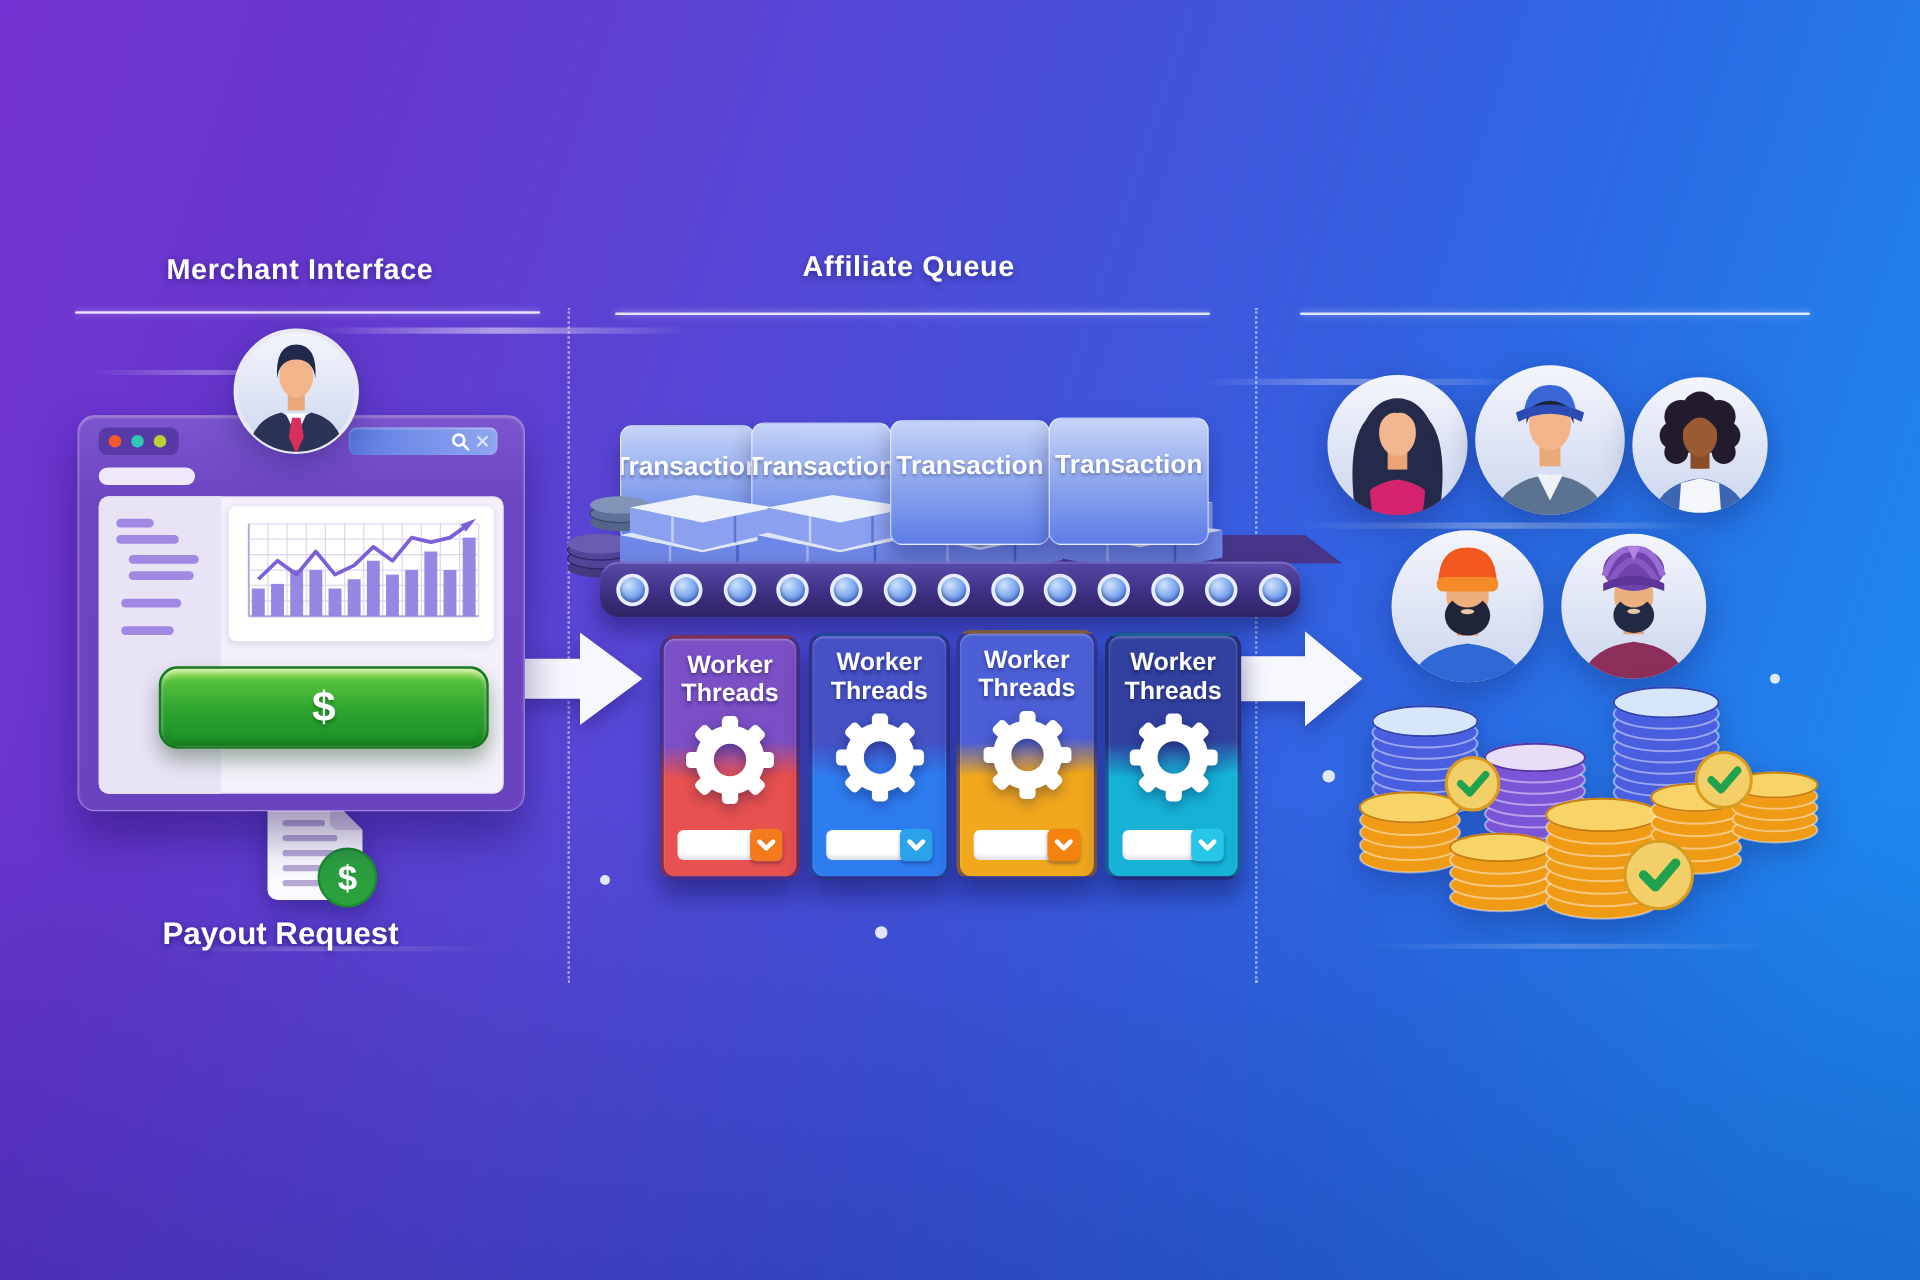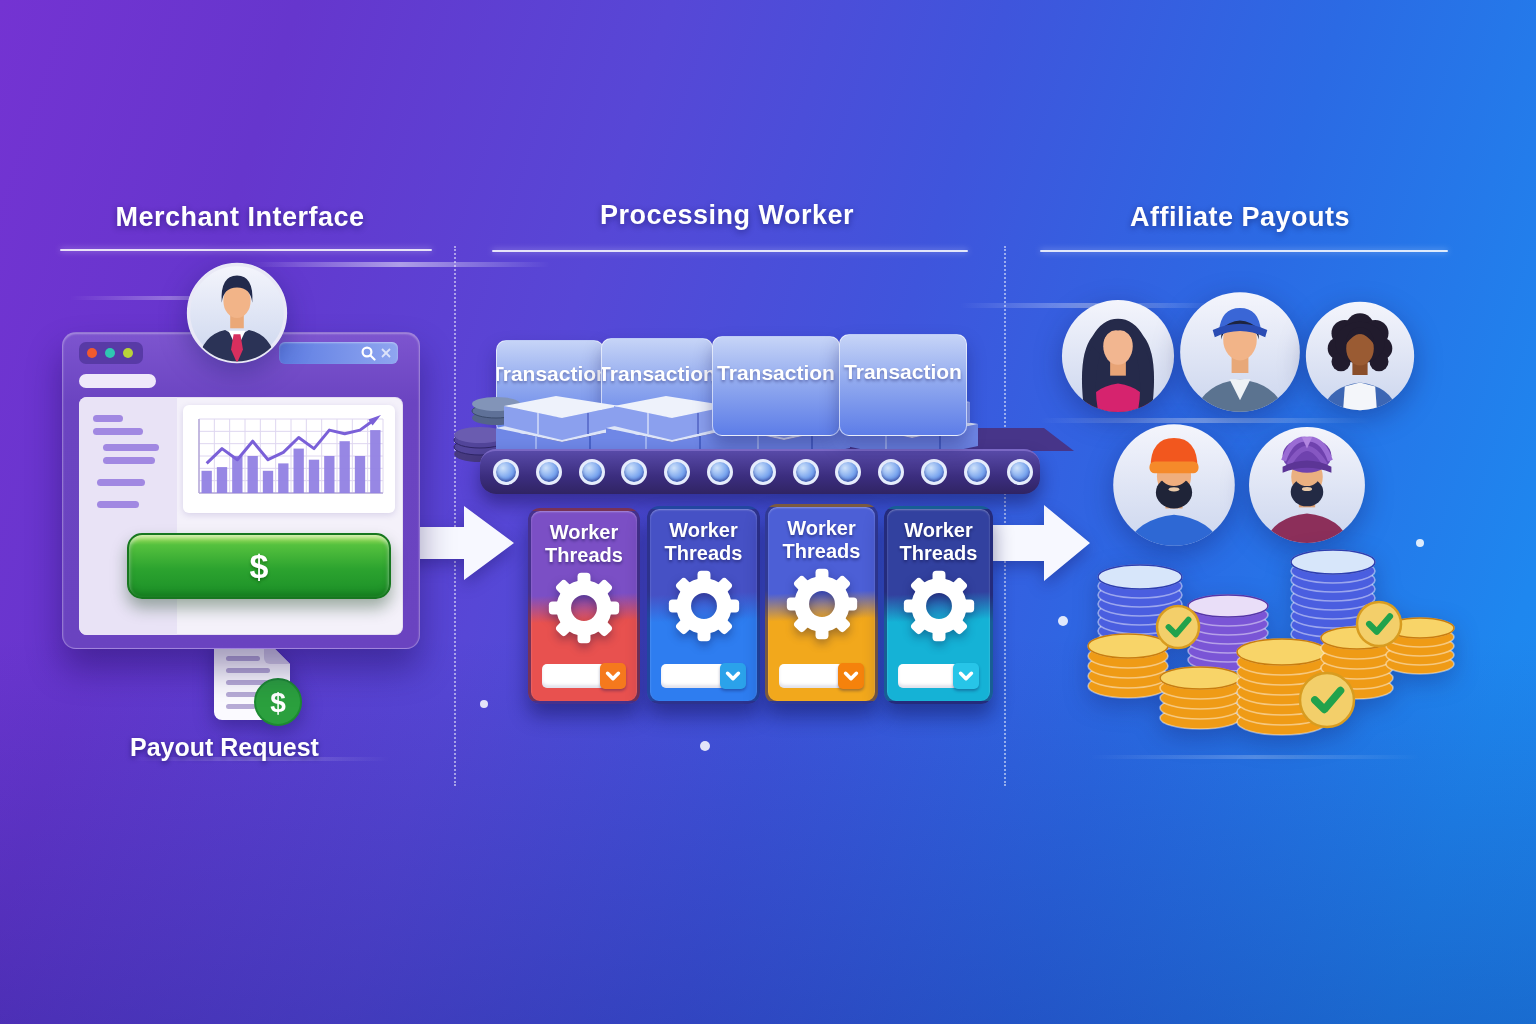--- a/index.html
+++ b/index.html
@@ -2,21 +2,21 @@
 <html><head>
 <meta charset="utf-8">
 <style>
   html,body{margin:0;padding:0;background:#1b1b2e;}
   .stage{position:relative;width:1536px;height:1024px;overflow:hidden;
     font-family:"Liberation Sans","DejaVu Sans",sans-serif;
     background:
       linear-gradient(180deg, rgba(0,0,60,0) 62%, rgba(15,25,120,.28) 100%),
       linear-gradient(108deg,#7433d2 0%,#6636cd 16%,#5747d6 36%,#3f55dc 54%,#2b6ae4 72%,#1e87ef 92%,#1d8cf2 100%);}
   .abs{position:absolute;}
-  .ttl{position:absolute;color:#fff;font-weight:700;font-size:27px;text-align:center;
+  .ttl{position:absolute;color:#fff;font-weight:700;font-size:23px;text-align:center;
        letter-spacing:.5px;text-shadow:0 2px 6px rgba(10,10,70,.45);}
   .rule{position:absolute;height:2px;background:rgba(255,255,255,.85);border-radius:2px;
         box-shadow:0 0 6px rgba(255,255,255,.5);}
   .divider{position:absolute;width:0;border-left:2px dotted rgba(255,255,255,.5);}
   .streak{position:absolute;border-radius:4px;pointer-events:none;}
   .dot{position:absolute;border-radius:50%;background:rgba(255,255,255,.85);}
 
   
   .window{position:absolute;left:62px;top:332px;width:356px;height:315px;border-radius:14px;
     background:linear-gradient(180deg,#7d55cf 0%,#6b44c1 22%,#6a43c0 100%);
@@ -121,23 +121,22 @@
   <div class="dot" style="left:700px;top:741px;width:10px;height:10px;"></div>
   <div class="dot" style="left:1058px;top:616px;width:10px;height:10px;"></div>
   <div class="dot" style="left:1416px;top:539px;width:8px;height:8px;"></div>
   <div class="dot" style="left:480px;top:700px;width:8px;height:8px;"></div>
 
   <div class="divider" style="left:454px;top:246px;height:540px;"></div>
   <div class="divider" style="left:1004px;top:246px;height:540px;"></div>
 
   <div class="ttl" style="left:40px;top:202px;width:400px;">Merchant Interface</div>
   <div class="rule" style="left:60px;top:249px;width:372px;"></div>
-  <div class="ttl" style="left:527px;top:200px;width:400px;">Processing Worker</div>
+  <div class="ttl" style="left:527px;top:200px;width:400px;">Affiliate Queue</div>
   <div class="rule" style="left:492px;top:250px;width:476px;"></div>
-  <div class="ttl" style="left:1040px;top:202px;width:400px;">Affiliate Payouts</div>
   <div class="rule" style="left:1040px;top:250px;width:408px;"></div>
 
   <div class="window">
     <div class="traffic">
       <div class="tdot" style="left:8px;background:#f25a2e;"></div>
       <div class="tdot" style="left:26px;background:#2fc7b2;"></div>
       <div class="tdot" style="left:44px;background:#b9d23a;"></div>
     </div>
     <div class="searchbar">
       <svg width="15" height="15" style="position:absolute;right:22px;top:4px">

